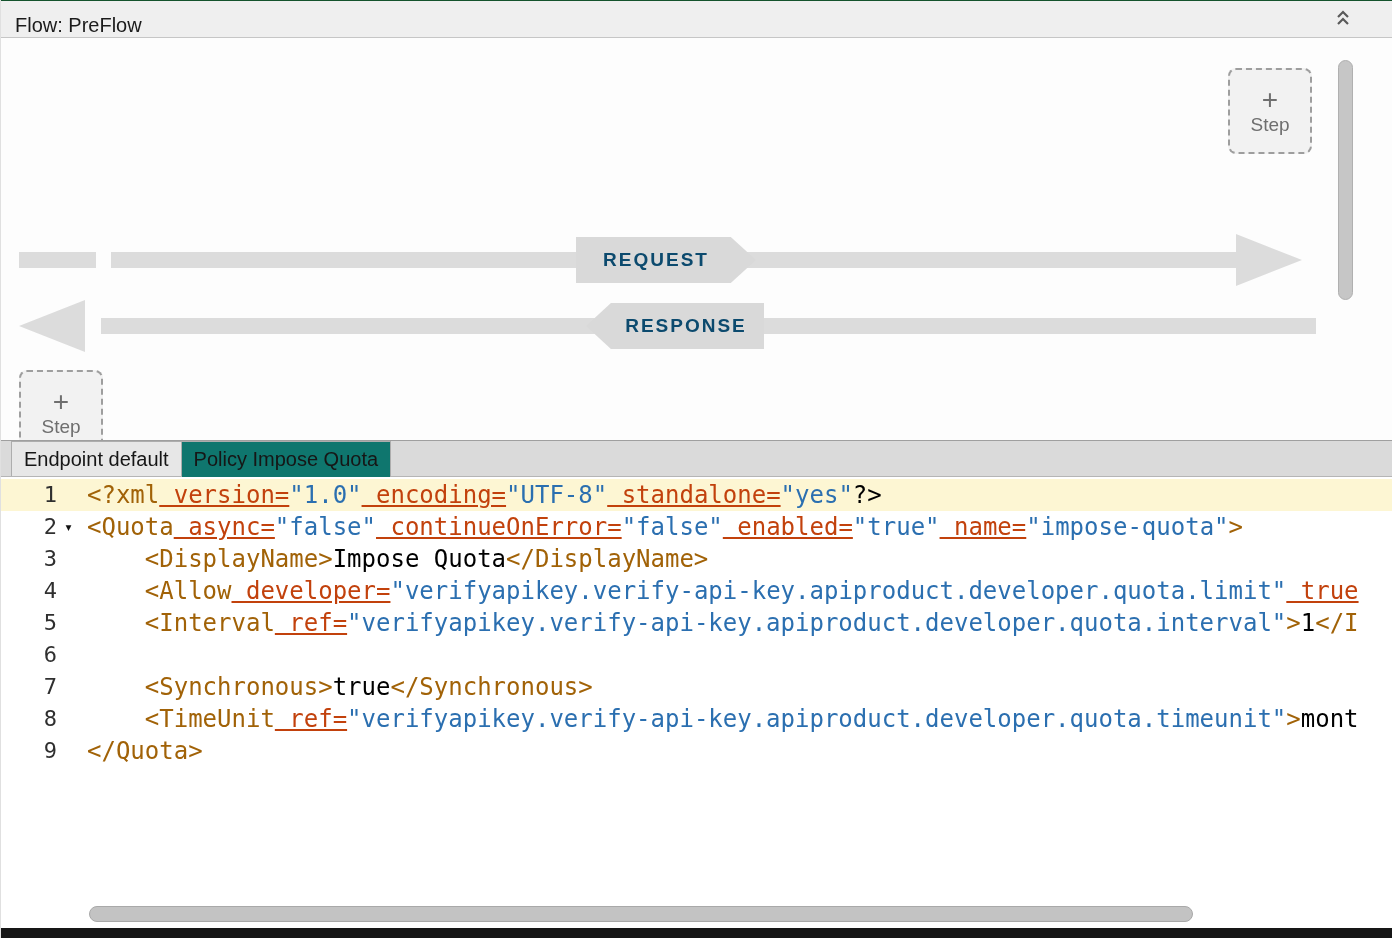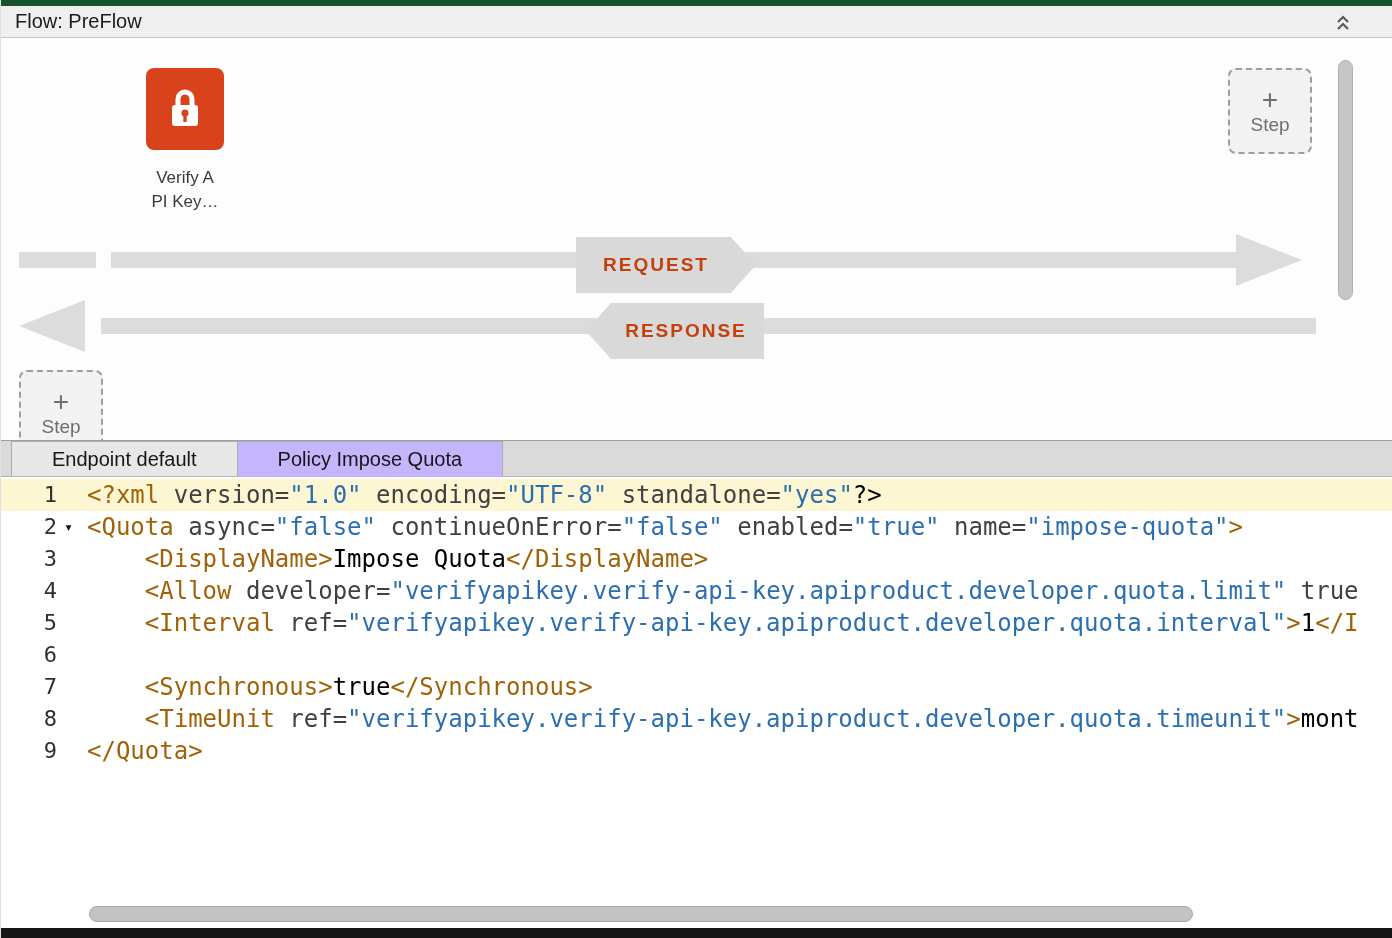--- a/index.html
+++ b/index.html
@@ -4,22 +4,22 @@
 <style>
   * { margin:0; padding:0; box-sizing:border-box; }
   html,body { width:1392px; height:938px; overflow:hidden; }
   body { font-family:"Liberation Sans", sans-serif; background:#fff; position:relative; }
 
   .window { position:absolute; inset:0; border-left:1px solid #e0e0e0; }
 
   
   .flow-header {
     position:absolute; left:0; top:0; right:0; height:38px;
-    background:#efefef; border-top:6px solid #14532d; border-bottom:1px solid #c6c6c6;
-    display:flex; align-items:center; padding-left:14px;
+    background:#efefef; border-top:1px solid #14532d; border-bottom:1px solid #c6c6c6;
+    display:flex; align-items:flex-end; padding-left:14px;
     font-size:20px; color:#1b1b1b;
   }
   .collapse-btn {
     position:absolute; right:36px; top:5px; width:26px; height:26px;
     background:transparent; border:none; cursor:pointer; padding:0;
     display:flex; align-items:center; justify-content:center;
   }
 
   
   .flow-canvas {
@@ -57,23 +57,23 @@
     position:absolute; left:1235px; top:0; width:0; height:0;
     border-top:26px solid transparent; border-bottom:26px solid transparent;
     border-left:66px solid #dcdcdc;
   }
   .arrow .head-left {
     position:absolute; left:18px; top:0; width:0; height:0;
     border-top:26px solid transparent; border-bottom:26px solid transparent;
     border-right:66px solid #dcdcdc;
   }
   .arrow .badge {
-    position:absolute; top:3px; height:56px; background:#d9d9d9; z-index:2;
+    position:absolute; top:3px; height:46px; background:#d9d9d9; z-index:2;
     display:flex; align-items:center; justify-content:center;
-    font-size:19px; font-weight:bold; letter-spacing:2px; color:#c2410c;
+    font-size:19px; font-weight:bold; letter-spacing:2px; color:#0c4a6e;
   }
   .arrow.request .badge {
     left:575px; width:180px; padding-right:20px;
     clip-path:polygon(0 0, 86% 0, 100% 50%, 86% 100%, 0 100%);
   }
   .arrow.response .badge {
     left:585px; width:178px; padding-left:22px;
     clip-path:polygon(14% 0, 100% 0, 100% 100%, 14% 100%, 0 50%);
   }
 
@@ -83,42 +83,42 @@
     background:#c6c6c6; border:1px solid #b0b0b0; border-radius:8px;
   }
 
   
   .tabbar {
     position:absolute; left:0; top:440px; right:0; height:37px;
     background:#dadada; border-top:1px solid #9f9f9f; border-bottom:1px solid #b5b5b5;
     display:flex; align-items:stretch; padding-left:10px;
   }
   .tab {
-    display:flex; align-items:center; padding:0 40px;
+    display:flex; align-items:center; padding:0 12px;
     font-size:20px; color:#161616; background:#e7e7e7;
     border:1px solid #adadad; border-bottom:none; cursor:pointer; white-space:nowrap;
   }
   .tab + .tab { border-left:none; }
-  .tab.active { background:#c4b5fd; position:relative; z-index:3; margin-bottom:-1px; }
+  .tab.active { background:#0f766e; position:relative; z-index:3; margin-bottom:-1px; }
 
   
   .editor {
     position:absolute; left:0; top:477px; right:0; height:451px;
     background:#fff; overflow:hidden;
     font-family:"DejaVu Sans Mono", monospace; font-size:24px; line-height:32px;
     padding-top:2px;
   }
   .code-line { display:flex; height:32px; white-space:pre; }
   .code-line.highlight { background:#fdf6d3; }
   .gutter-num { width:56px; flex:none; text-align:right; color:#2f2f2f; font-size:22px; line-height:32px; }
   .fold-col { width:30px; flex:none; position:relative; }
   .fold-arrow { position:absolute; left:7px; top:0; font-size:15px; line-height:32px; color:#111; cursor:pointer; }
   .code { flex:none; white-space:pre; }
   .tok-tag  { color:#a16207; }
-  .tok-attr { color:#404040; }
+  .tok-attr { color:#c2410c;text-decoration:underline; }
   .tok-str  { color:#2b6fb0; }
   .tok-text { color:#000000; }
 
   .h-scrollbar { position:absolute; left:88px; bottom:6px; width:1104px; height:16px; }
   .h-scrollbar .thumb {
     width:100%; height:100%; background:#c3c3c3; border:1px solid #a9a9a9; border-radius:8px;
   }
 
   .bottom-strip { position:absolute; left:0; right:0; bottom:0; height:10px; background:#161616; }
 </style>
@@ -135,34 +135,20 @@
           <path d="M3 9 L8 4 L13 9" fill="none" stroke="#5a5a5a" stroke-width="2.2"></path>
           <path d="M3 16 L8 11 L13 16" fill="none" stroke="#5a5a5a" stroke-width="2.2"></path>
         </svg>
       </span>
     </button>
   </div>
 
   <div class="flow-canvas">
 
     <div class="policies">
-      <div class="policy">
-        <div class="policy-icon red">
-          <svg width="38" height="46" viewBox="0 0 36 46">
-            <path d="M11 20 v-7 a7 7 0 0 1 14 0 v7" fill="none" stroke="#ffffff" stroke-width="5"></path>
-            <rect x="5" y="19" width="26" height="21" rx="3" fill="#ffffff"></rect>
-            <circle cx="18" cy="27" r="3.6" fill="#d8431c"></circle>
-            <rect x="16.3" y="29" width="3.4" height="7" fill="#d8431c"></rect>
-          </svg>
-        </div>
-        <div class="policy-label">
-          <div>Verify A</div>
-          <div>PI Key…</div>
-        </div>
-      </div>
 
 
     </div>
 
     <div class="add-step top-right">
       <span class="plus">+</span>
       <span class="step-label">Step</span>
     </div>
 
     <div class="arrow request">

